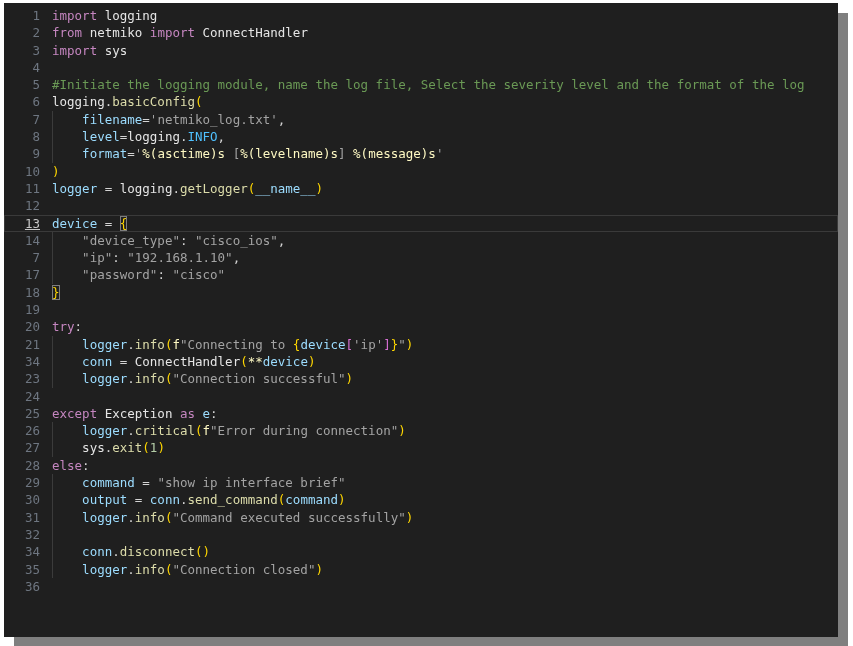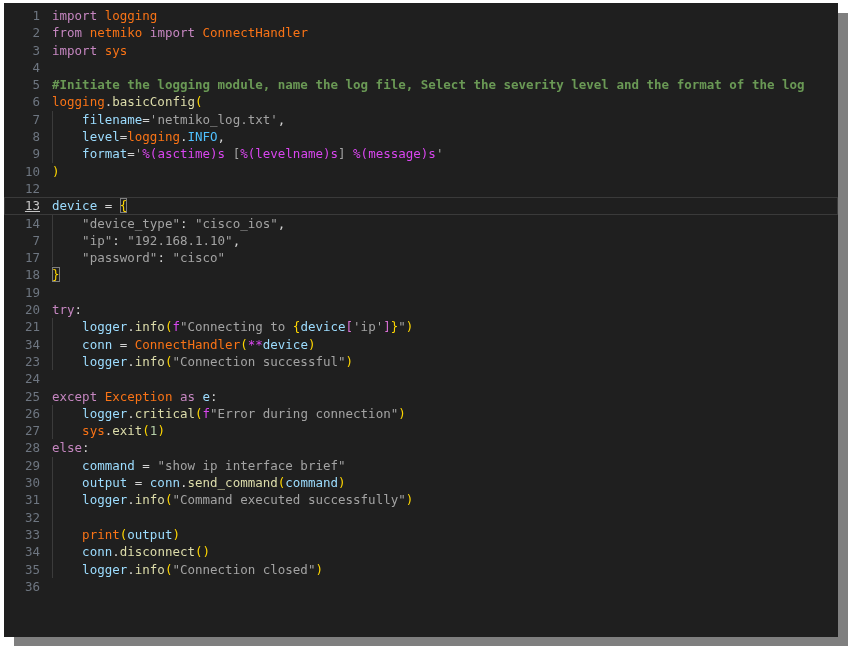--- a/index.html
+++ b/index.html
@@ -6,28 +6,28 @@
   .page{position:relative;width:853px;height:646px;background:#ffffff;font-family:"DejaVu Sans Mono","Liberation Mono",monospace;}
   .window{position:absolute;left:4px;top:3px;width:834px;height:634px;background:#1f1f1f;box-shadow:10px 10px 0 #7f7f7f;overflow:hidden;}
   .editor{position:absolute;inset:0;padding-top:4px;font-size:12.5px;}
   .row{position:relative;height:17.3px;line-height:17.3px;white-space:pre;}
   .row.active{outline:1px solid #3a3a3a;outline-offset:-1px;}
   .ln{position:absolute;left:0;top:0;width:36px;text-align:right;color:#6e7681;user-select:none;}
   .row.active .ln{color:#c6c6c6;text-decoration:underline;}
   .code{position:absolute;left:48px;top:0;right:0;}
   .guide{position:absolute;left:48px;top:0;bottom:0;width:1px;background:#3b3b3b;}
   .tk-kw{color:#C586C0;}
-  .tk-mod{color:#f97316;}
+  .tk-mod{color:#e5e5e5;}
   .tk-fn{color:#DCDCAA;}
   .tk-var{color:#9CDCFE;}
   .tk-str{color:#a3a3a3;}
-  .tk-cmt{color:#6A9955;font-weight:bold;}
+  .tk-cmt{color:#6A9955;}
   .tk-num{color:#B5CEA8;}
   .tk-const{color:#4FC1FF;}
-  .tk-fstr{color:#d946ef;}
+  .tk-fstr{color:#fef9c3;}
   .tk-br1{color:#FFD700;}
   .tk-br2{color:#DA70D6;}
   .tk-tx{color:#D4D4D4;}
   .bm{outline:1px solid #7e7e7e;outline-offset:-1px;}
 </style>
 </head>
 <body>
 
 <div class="page">
   <div class="window">
@@ -35,39 +35,39 @@
         <div class="row"><div class="ln">1</div><div class="code"><span class="tk-kw">import</span><span class="tk-tx"> </span><span class="tk-mod">logging</span></div></div>
         <div class="row"><div class="ln">2</div><div class="code"><span class="tk-kw">from</span><span class="tk-tx"> </span><span class="tk-mod">netmiko</span><span class="tk-tx"> </span><span class="tk-kw">import</span><span class="tk-tx"> </span><span class="tk-mod">ConnectHandler</span></div></div>
         <div class="row"><div class="ln">3</div><div class="code"><span class="tk-kw">import</span><span class="tk-tx"> </span><span class="tk-mod">sys</span></div></div>
         <div class="row"><div class="ln">4</div><div class="code"></div></div>
         <div class="row"><div class="ln">5</div><div class="code"><span class="tk-cmt">#Initiate the logging module, name the log file, Select the severity level and the format of the log</span></div></div>
         <div class="row"><div class="ln">6</div><div class="code"><span class="tk-mod">logging</span><span class="tk-tx">.</span><span class="tk-fn">basicConfig</span><span class="tk-br1">(</span></div></div>
         <div class="row"><div class="ln">7</div><div class="guide"></div><div class="code"><span class="tk-tx">    </span><span class="tk-var">filename</span><span class="tk-tx">=</span><span class="tk-str">'netmiko_log.txt'</span><span class="tk-tx">,</span></div></div>
         <div class="row"><div class="ln">8</div><div class="guide"></div><div class="code"><span class="tk-tx">    </span><span class="tk-var">level</span><span class="tk-tx">=</span><span class="tk-mod">logging</span><span class="tk-tx">.</span><span class="tk-const">INFO</span><span class="tk-tx">,</span></div></div>
         <div class="row"><div class="ln">9</div><div class="guide"></div><div class="code"><span class="tk-tx">    </span><span class="tk-var">format</span><span class="tk-tx">=</span><span class="tk-str">'</span><span class="tk-fstr">%(asctime)s</span><span class="tk-str"> [</span><span class="tk-fstr">%(levelname)s</span><span class="tk-str">] </span><span class="tk-fstr">%(message)s</span><span class="tk-str">'</span></div></div>
         <div class="row"><div class="ln">10</div><div class="code"><span class="tk-br1">)</span></div></div>
+        <div class="row"><div class="ln">11</div><div class="code"><span class="tk-var">logger</span><span class="tk-tx"> = </span><span class="tk-mod">logging</span><span class="tk-tx">.</span><span class="tk-fn">getLogger</span><span class="tk-br1">(</span><span class="tk-var">__name__</span><span class="tk-br1">)</span></div></div>
         <div class="row"><div class="ln">12</div><div class="code"></div></div>
         <div class="row active"><div class="ln">13</div><div class="code"><span class="tk-var">device</span><span class="tk-tx"> = </span><span class="tk-br1 bm">{</span></div></div>
         <div class="row"><div class="ln">14</div><div class="guide"></div><div class="code"><span class="tk-tx">    </span><span class="tk-str">"device_type"</span><span class="tk-tx">: </span><span class="tk-str">"cisco_ios"</span><span class="tk-tx">,</span></div></div>
         <div class="row"><div class="ln">7</div><div class="guide"></div><div class="code"><span class="tk-tx">    </span><span class="tk-str">"ip"</span><span class="tk-tx">: </span><span class="tk-str">"192.168.1.10"</span><span class="tk-tx">,</span></div></div>
         <div class="row"><div class="ln">17</div><div class="guide"></div><div class="code"><span class="tk-tx">    </span><span class="tk-str">"password"</span><span class="tk-tx">: </span><span class="tk-str">"cisco"</span></div></div>
         <div class="row"><div class="ln">18</div><div class="code"><span class="tk-br1 bm">}</span></div></div>
         <div class="row"><div class="ln">19</div><div class="code"></div></div>
         <div class="row"><div class="ln">20</div><div class="code"><span class="tk-kw">try</span><span class="tk-tx">:</span></div></div>
         <div class="row"><div class="ln">21</div><div class="guide"></div><div class="code"><span class="tk-tx">    </span><span class="tk-var">logger</span><span class="tk-tx">.</span><span class="tk-fn">info</span><span class="tk-br1">(</span><span class="tk-fstr">f</span><span class="tk-str">"Connecting to </span><span class="tk-br1">{</span><span class="tk-var">device</span><span class="tk-br2">[</span><span class="tk-str">'ip'</span><span class="tk-br2">]</span><span class="tk-br1">}</span><span class="tk-str">"</span><span class="tk-br1">)</span></div></div>
         <div class="row"><div class="ln">34</div><div class="guide"></div><div class="code"><span class="tk-tx">    </span><span class="tk-var">conn</span><span class="tk-tx"> = </span><span class="tk-mod">ConnectHandler</span><span class="tk-br1">(</span><span class="tk-fstr">**</span><span class="tk-var">device</span><span class="tk-br1">)</span></div></div>
         <div class="row"><div class="ln">23</div><div class="guide"></div><div class="code"><span class="tk-tx">    </span><span class="tk-var">logger</span><span class="tk-tx">.</span><span class="tk-fn">info</span><span class="tk-br1">(</span><span class="tk-str">"Connection successful"</span><span class="tk-br1">)</span></div></div>
         <div class="row"><div class="ln">24</div><div class="code"></div></div>
         <div class="row"><div class="ln">25</div><div class="code"><span class="tk-kw">except</span><span class="tk-tx"> </span><span class="tk-mod">Exception</span><span class="tk-tx"> </span><span class="tk-kw">as</span><span class="tk-tx"> </span><span class="tk-var">e</span><span class="tk-tx">:</span></div></div>
         <div class="row"><div class="ln">26</div><div class="guide"></div><div class="code"><span class="tk-tx">    </span><span class="tk-var">logger</span><span class="tk-tx">.</span><span class="tk-fn">critical</span><span class="tk-br1">(</span><span class="tk-fstr">f</span><span class="tk-str">"Error during connection"</span><span class="tk-br1">)</span></div></div>
         <div class="row"><div class="ln">27</div><div class="guide"></div><div class="code"><span class="tk-tx">    </span><span class="tk-mod">sys</span><span class="tk-tx">.</span><span class="tk-fn">exit</span><span class="tk-br1">(</span><span class="tk-num">1</span><span class="tk-br1">)</span></div></div>
         <div class="row"><div class="ln">28</div><div class="code"><span class="tk-kw">else</span><span class="tk-tx">:</span></div></div>
         <div class="row"><div class="ln">29</div><div class="guide"></div><div class="code"><span class="tk-tx">    </span><span class="tk-var">command</span><span class="tk-tx"> = </span><span class="tk-str">"show ip interface brief"</span></div></div>
         <div class="row"><div class="ln">30</div><div class="guide"></div><div class="code"><span class="tk-tx">    </span><span class="tk-var">output</span><span class="tk-tx"> = </span><span class="tk-var">conn</span><span class="tk-tx">.</span><span class="tk-fn">send_command</span><span class="tk-br1">(</span><span class="tk-var">command</span><span class="tk-br1">)</span></div></div>
         <div class="row"><div class="ln">31</div><div class="guide"></div><div class="code"><span class="tk-tx">    </span><span class="tk-var">logger</span><span class="tk-tx">.</span><span class="tk-fn">info</span><span class="tk-br1">(</span><span class="tk-str">"Command executed successfully"</span><span class="tk-br1">)</span></div></div>
         <div class="row"><div class="ln">32</div><div class="guide"></div><div class="code"></div></div>
-        <div class="row"><div class="ln">33</div><div class="guide"></div><div class="code"><span class="tk-tx">    </span><span class="tk-mod">print</span><span class="tk-br1">(</span><span class="tk-var">output</span><span class="tk-br1">)</span></div></div>
         <div class="row"><div class="ln">34</div><div class="guide"></div><div class="code"><span class="tk-tx">    </span><span class="tk-var">conn</span><span class="tk-tx">.</span><span class="tk-fn">disconnect</span><span class="tk-br1">(</span><span class="tk-br1">)</span></div></div>
         <div class="row"><div class="ln">35</div><div class="guide"></div><div class="code"><span class="tk-tx">    </span><span class="tk-var">logger</span><span class="tk-tx">.</span><span class="tk-fn">info</span><span class="tk-br1">(</span><span class="tk-str">"Connection closed"</span><span class="tk-br1">)</span></div></div>
         <div class="row"><div class="ln">36</div><div class="code"></div></div>
       </div>
   </div>
 </div>
 
 </body></html>

